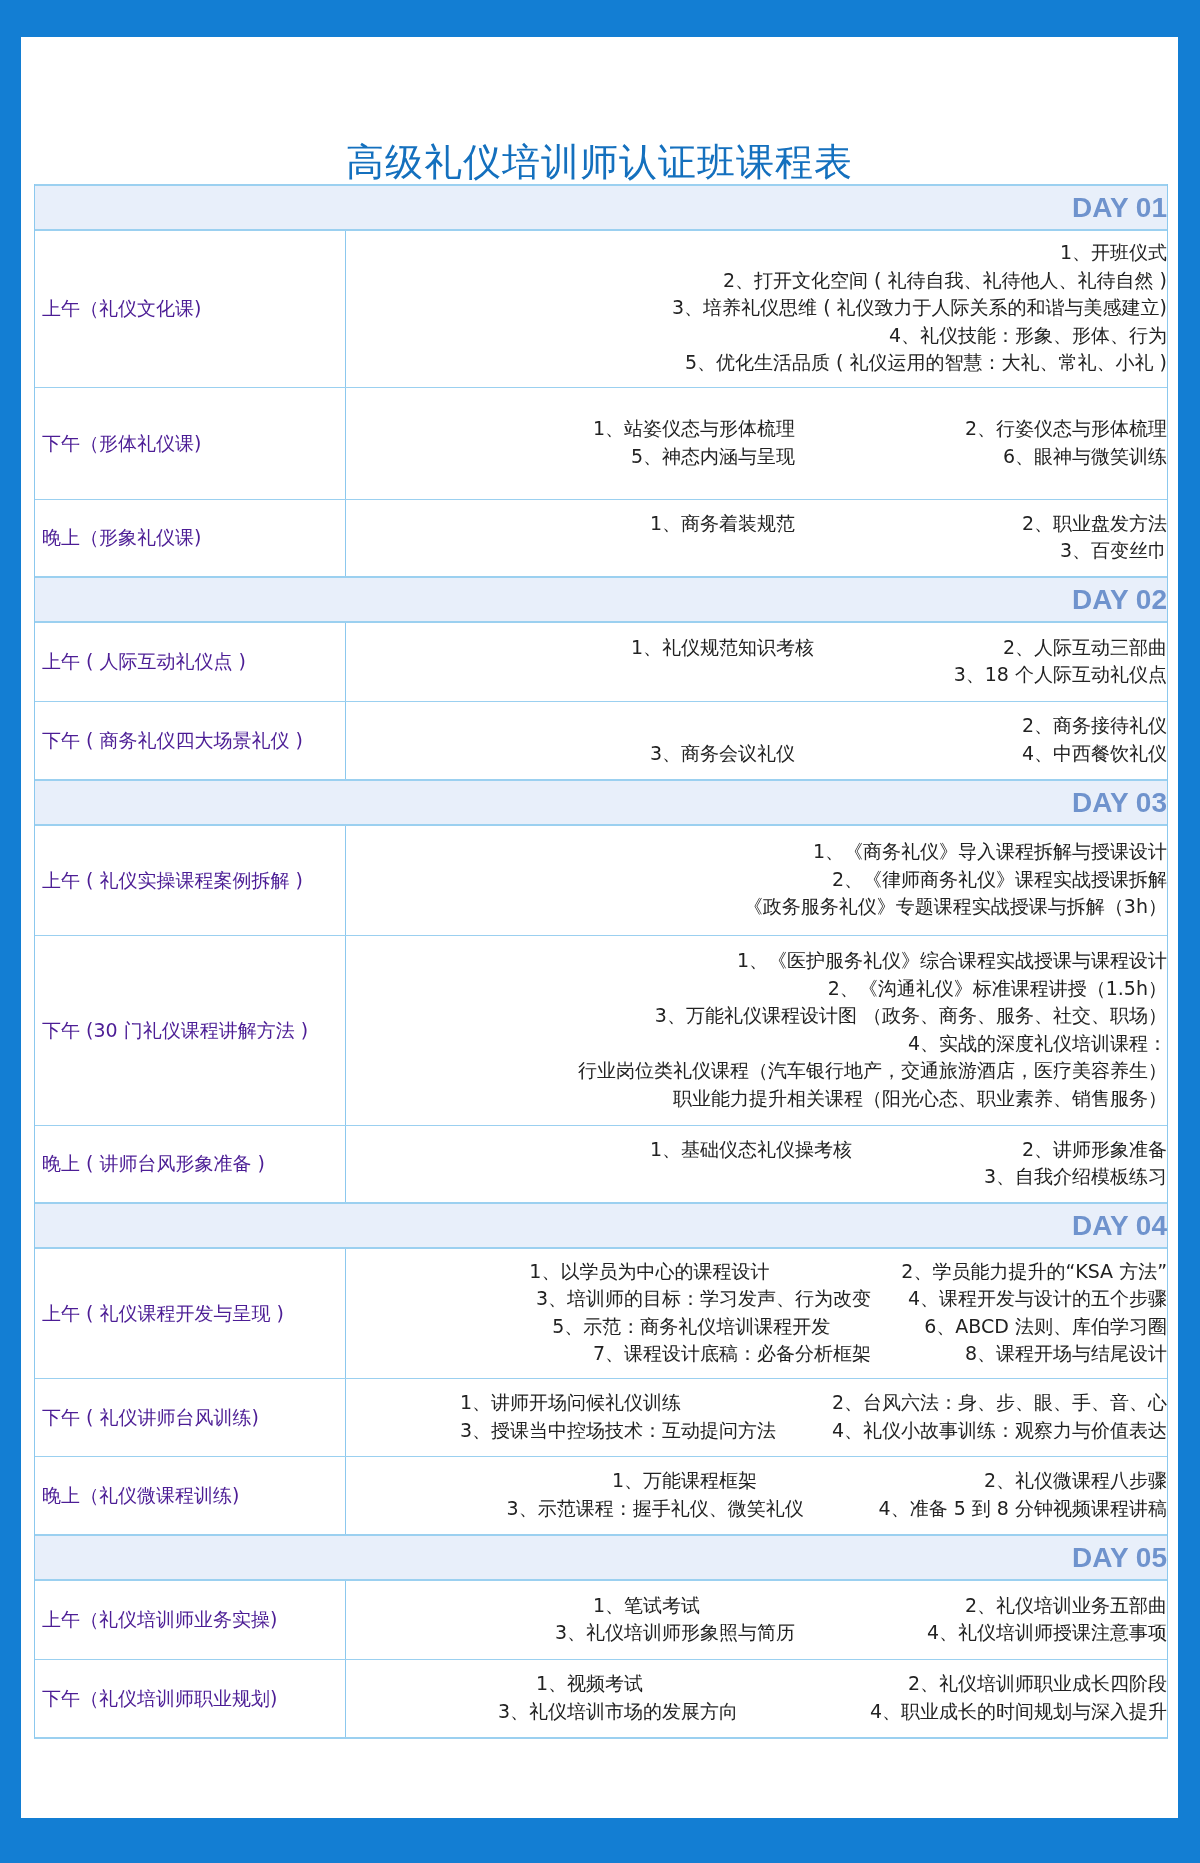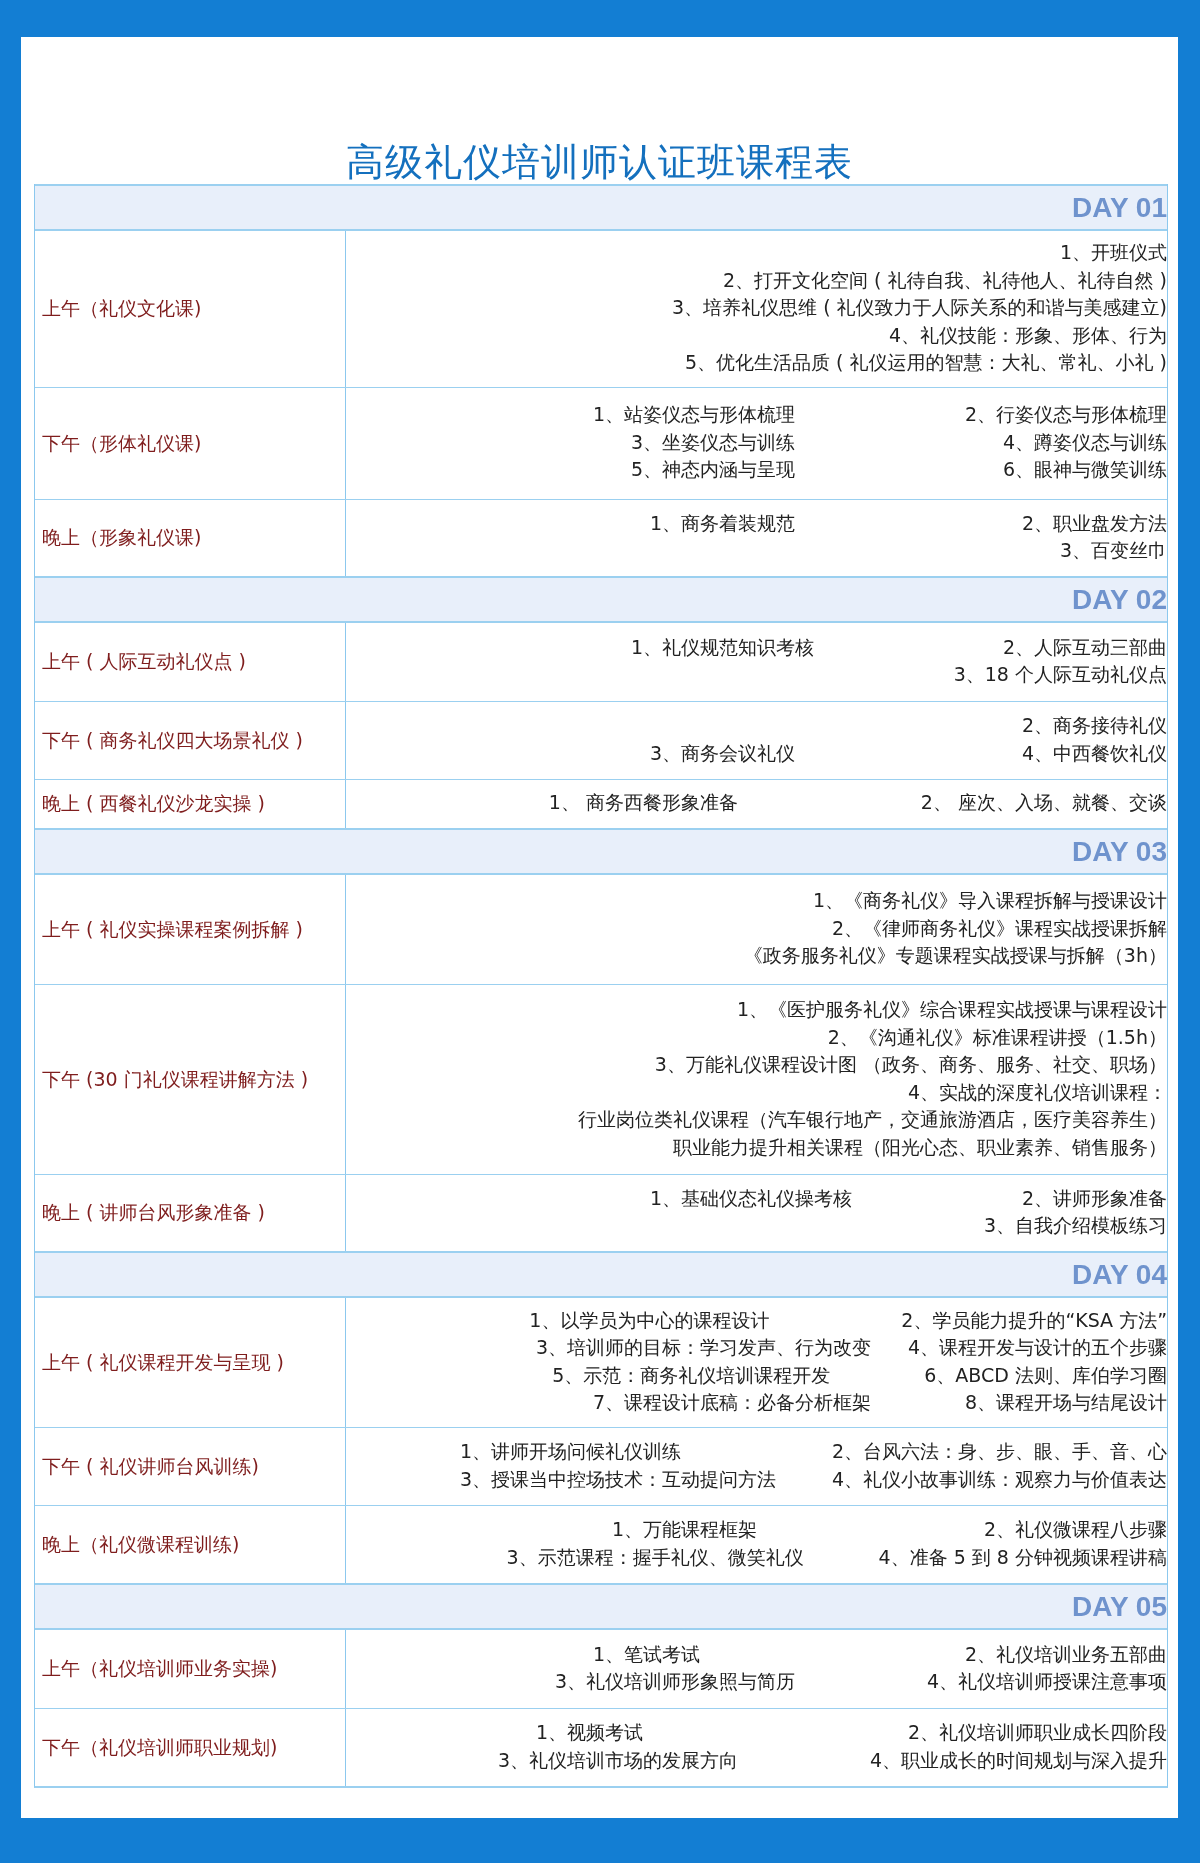--- a/index.html
+++ b/index.html
@@ -43,21 +43,21 @@
     display: flex;
     border-top: 1.5px solid #9BD0F0;
     box-sizing: border-box;
   }
   .day-header + .row { border-top: none; }
   .label {
     width: 311px; flex: 0 0 311px;
     border-right: 1px solid #8CC8EE;
     display: flex; align-items: center;
     padding-left: 7px; box-sizing: border-box;
-    font-size: 19px; color: #7f1d1d;
+    font-size: 19px; color: #4c1d95;
   }
   .content {
     flex: 1; padding: 8px 0 10px 12px;
     display: flex; flex-direction: column; justify-content: center;
     font-size: 19px; color: #222; line-height: 27.5px; align-items: flex-end;
   }
   .line { display: flex; white-space: nowrap; }
   .col-a { width: 372px; flex: 0 0 372px; }
   .col-b { flex: 1; }
   .indent { padding-left: 29px; }
@@ -92,24 +92,20 @@
         </div>
       </div>
       <div class="row" style="height: 112px;">
         <div class="label">下午（形体礼仪课)</div>
         <div class="content">
           <div class="line">
             <span class="col-a">1、站姿仪态与形体梳理</span>
             <span class="col-b">2、行姿仪态与形体梳理</span>
           </div>
           <div class="line">
-            <span class="col-a">3、坐姿仪态与训练</span>
-            <span class="col-b">4、蹲姿仪态与训练</span>
-          </div>
-          <div class="line">
             <span class="col-a">5、神态内涵与呈现</span>
             <span class="col-b">6、眼神与微笑训练</span>
           </div>
         </div>
       </div>
       <div class="row" style="height: 77px;">
         <div class="label">晚上（形象礼仪课)</div>
         <div class="content">
           <div class="line">
             <span class="col-a">1、商务着装规范</span>
@@ -137,29 +133,20 @@
       </div>
       <div class="row" style="height: 78px;">
         <div class="label">下午 ( 商务礼仪四大场景礼仪 )</div>
         <div class="content">
           <div class="line">
             <span class="col-b">2、商务接待礼仪</span>
           </div>
           <div class="line">
             <span class="col-a">3、商务会议礼仪</span>
             <span class="col-b">4、中西餐饮礼仪</span>
-          </div>
-        </div>
-      </div>
-      <div class="row" style="height: 49px;">
-        <div class="label">晚上 ( 西餐礼仪沙龙实操 )</div>
-        <div class="content">
-          <div class="line">
-            <span class="col-a">1、 商务西餐形象准备</span>
-            <span class="col-b">2、 座次、入场、就餐、交谈</span>
           </div>
         </div>
       </div>
       <div class="day-header">
         <span>DAY 03</span>
       </div>
       <div class="row" style="height: 109px;">
         <div class="label">上午 ( 礼仪实操课程案例拆解 )</div>
         <div class="content">
           <div class="line">

